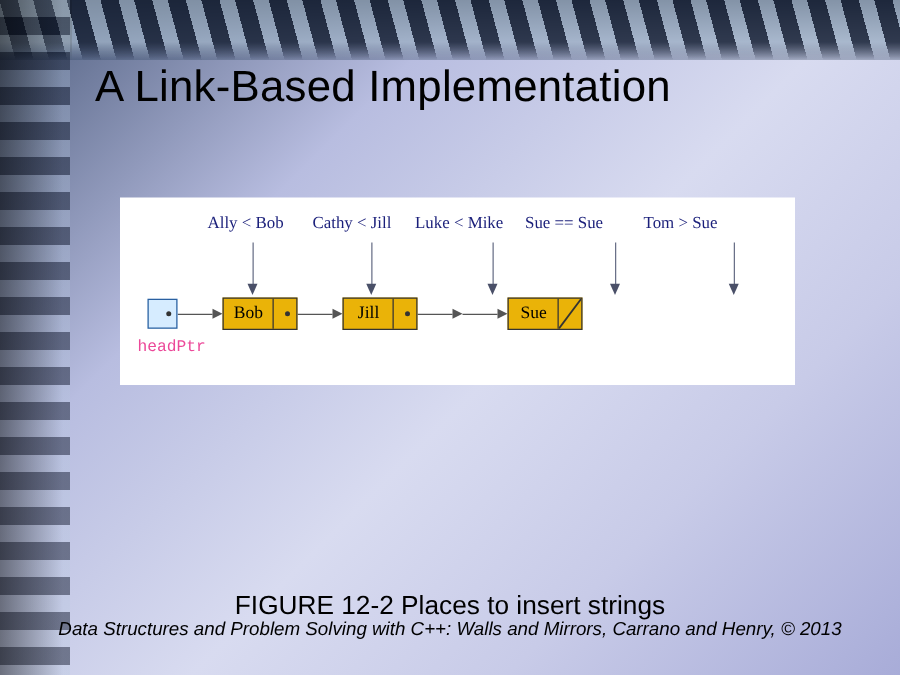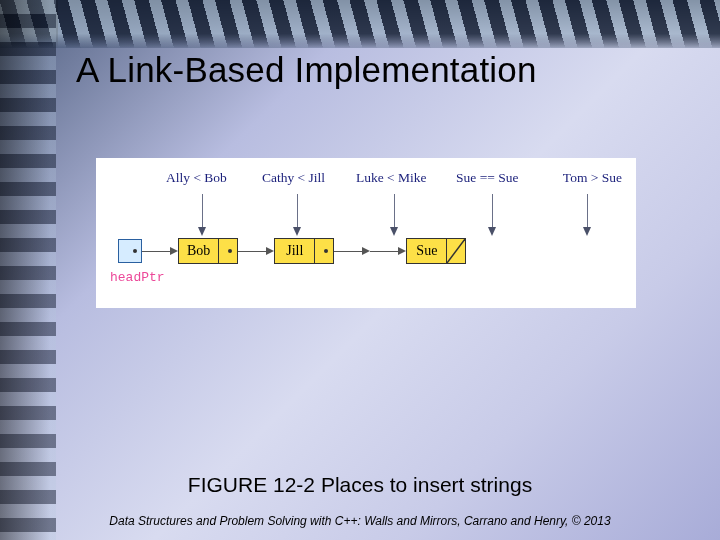--- a/index.html
+++ b/index.html
@@ -32,21 +32,21 @@
   .title {
     font-size: 35px; color: #000; margin-top: 10px; margin-bottom: 30px;
     font-weight: 400; letter-spacing: 0.2px;
   }
   .figure {
     background: #fff; width: 540px; height: 150px; margin-left: 20px; margin-top: 68px;
     position: relative;
   }
   .comparisons {
     position: absolute; top: 12px; left: 0; width: 100%;
-    display: flex; gap: 24px; padding-left: 70px;
+    display: flex; gap: 12px; padding-left: 70px;
     font-family: "Times New Roman", serif; font-size: 13.5px; color: #1a1f7a;
   }
   .cmp { white-space: nowrap; }
   .arrows {
     position: absolute; top: 30px; left: 0; width: 100%; height: 56px;
     padding-left: 70px; display: flex; gap: 24px;
   }
   .arrow-col { width: 70px; display: flex; justify-content: center; }
   .arrow-down {
     width: 0; height: 0; position: relative; margin-top: 6px;
@@ -74,21 +74,21 @@
   }
   .link {
     flex: 0 0 auto; display: flex; align-items: center;
   }
   .link-line { width: 28px; height: 1px; background: #555; }
   .link-arrow {
     width: 0; height: 0; border-top: 4px solid transparent; border-bottom: 4px solid transparent;
     border-left: 8px solid #555;
   }
   .node {
-    display: flex; border: 1.5px solid #333; background: #fde047; height: 26px; flex: 0 0 auto;
+    display: flex; border: 1.5px solid #333; background: #eab308; height: 26px; flex: 0 0 auto;
   }
   .node .label {
     padding: 0 8px; font-family: "Times New Roman", serif; font-size: 14px; color: #000;
     display: flex; align-items: center; border-right: 1.5px solid #333; min-width: 40px; justify-content: center;
   }
   .node .ptr {
     width: 18px; position: relative;
   }
   .node .ptr .dot {
     position: absolute; right: 5px; top: 50%; transform: translateY(-50%);
@@ -98,22 +98,22 @@
   .headlabel {
     position: absolute; top: 112px; left: 14px;
     font-family: "Courier New", monospace; font-size: 13px; color: #ec4899;
   }
   .caption {
     position: absolute; bottom: 42px; left: 0; right: 0;
     text-align: center; font-size: 21px; color: #000; line-height: 1.25;
     padding: 0 110px;
   }
   .credit {
-    position: absolute; bottom: 12px; left: 0; right: 0;
-    text-align: center; font-size: 12px; font-style: italic; color: #000;
+    position: absolute; bottom: 28px; left: 0; right: 0;
+    text-align: center; font-size: 15px; font-style: italic; color: #000;
   }
   .c0 { width: 72px; } .c1 { width: 70px; } .c2 { width: 76px; } .c3 { width: 72px; font-family: Liberation Serif, serif; } .c4 { width: 70px; text-align: right; }
 </style>
 </head>
 <body>
 
 <div class="bg-top"></div>
 <div class="bg-left"></div>
 
 <div class="content">

